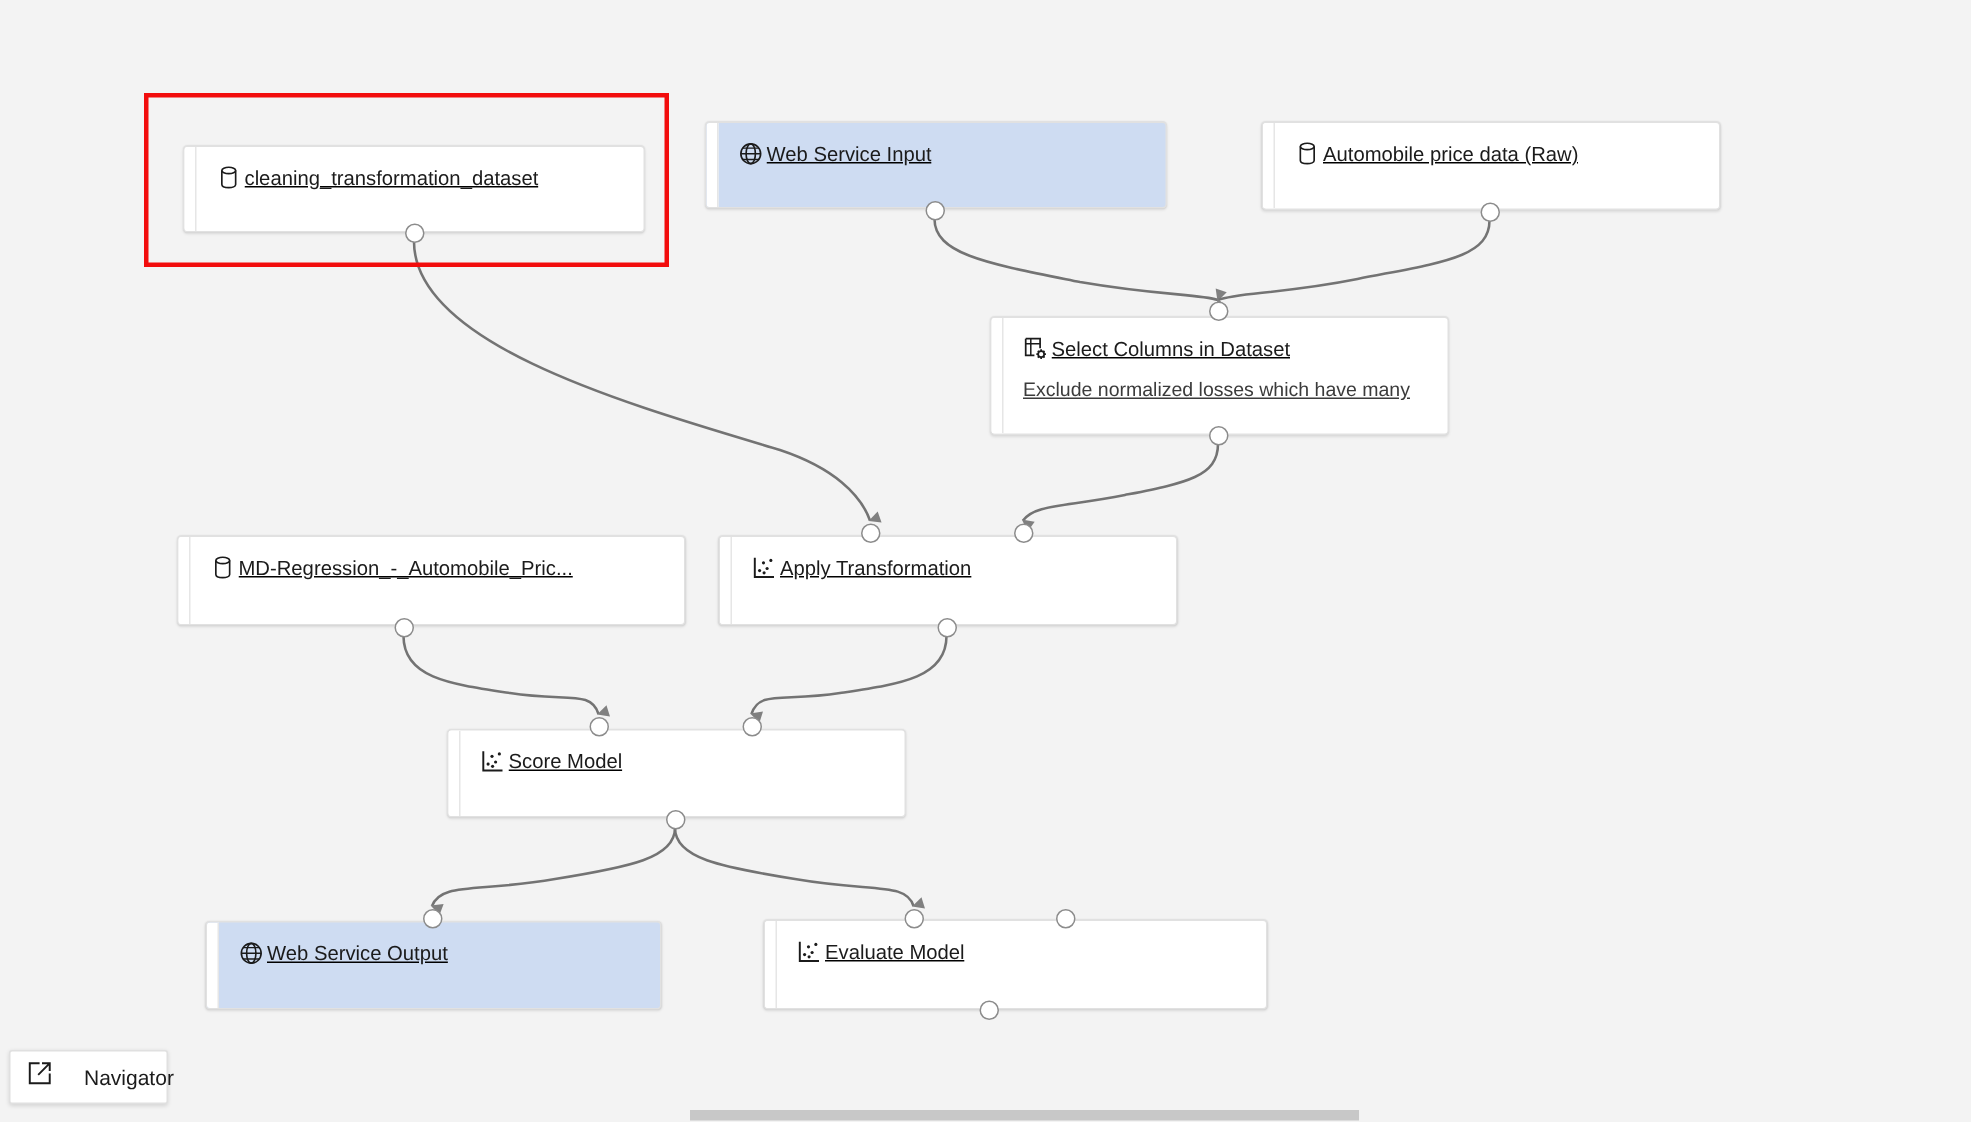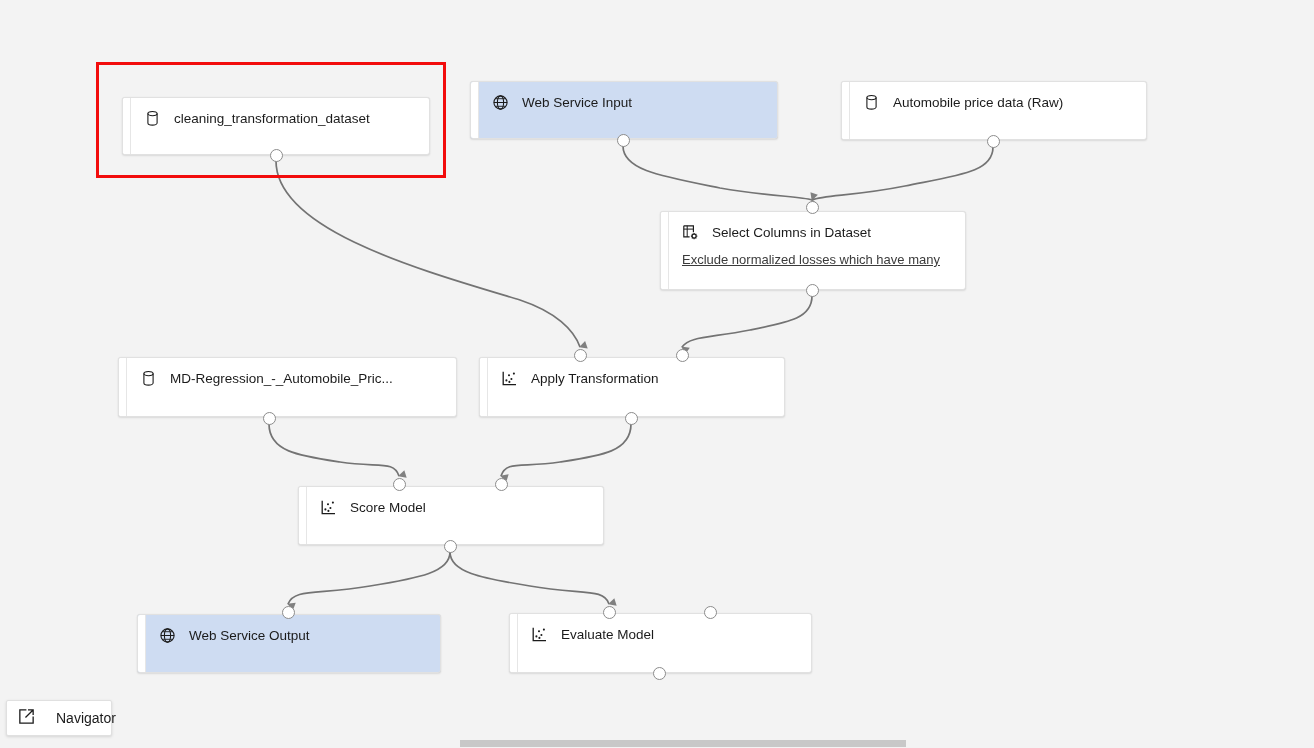--- a/index.html
+++ b/index.html
@@ -72,21 +72,22 @@
     left: 8px;
     right: 0;
     top: 0;
     bottom: 0;
     padding: 12px 10px 0 13px;
     box-sizing: border-box;
   }
   .node .titlerow {
     display: flex;
     align-items: flex-start;
-    gap: 13px;
+    gap: 2px;
+    text-decoration: underline;
   }
   .node .nicon {
     width: 17px;
     height: 17px;
     flex: 0 0 17px;
     display: block;
   }
   .node .ntitle {
     font-size: 13.5px;
     line-height: 17px;
@@ -328,21 +329,21 @@
                 <ellipse cx="8.5" cy="8.5" rx="3.1" ry="6.6" fill="none" stroke="#1b1b1b" stroke-width="1.1"></ellipse>
                 <line x1="1.9" y1="8.5" x2="15.1" y2="8.5" stroke="#1b1b1b" stroke-width="1.1"></line>
                 <line x1="3.1" y1="4.7" x2="13.9" y2="4.7" stroke="#1b1b1b" stroke-width="0.9"></line>
                 <line x1="3.1" y1="12.3" x2="13.9" y2="12.3" stroke="#1b1b1b" stroke-width="0.9"></line>
               </svg>
             </span>
             <span class="ntitle">Web Service Output</span>
           </div>
         </div>
       </div>
-      <div class="node" style="left: 509px; top: 613px; width: 303px; height: 60px;">
+      <div class="node" style="left: 509px; top: 613px; width: 336px; height: 60px;">
         <div class="accent"></div>
         <div class="body">
           <div class="titlerow">
             <span>
               <svg class="nicon" viewBox="0 0 17 17" aria-hidden="true">
                 <path d="M2.2,1.8 L2.2,14.6 L15.0,14.6" fill="none" stroke="#1b1b1b" stroke-width="1.3"></path>
                 <circle cx="5.4" cy="10.4" r="1.05" fill="#1b1b1b"></circle>
                 <circle cx="8.0" cy="5.2" r="1.05" fill="#1b1b1b"></circle>
                 <circle cx="10.4" cy="9.0" r="1.05" fill="#1b1b1b"></circle>
                 <circle cx="12.9" cy="3.6" r="1.05" fill="#1b1b1b"></circle>

